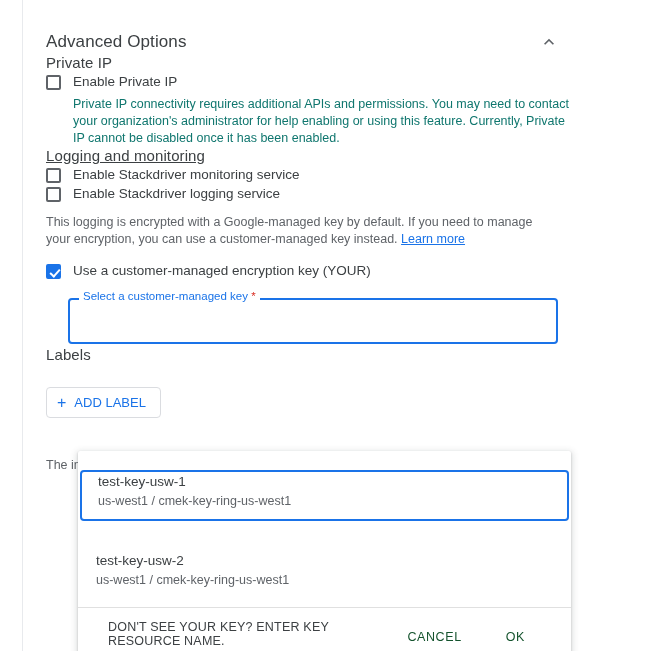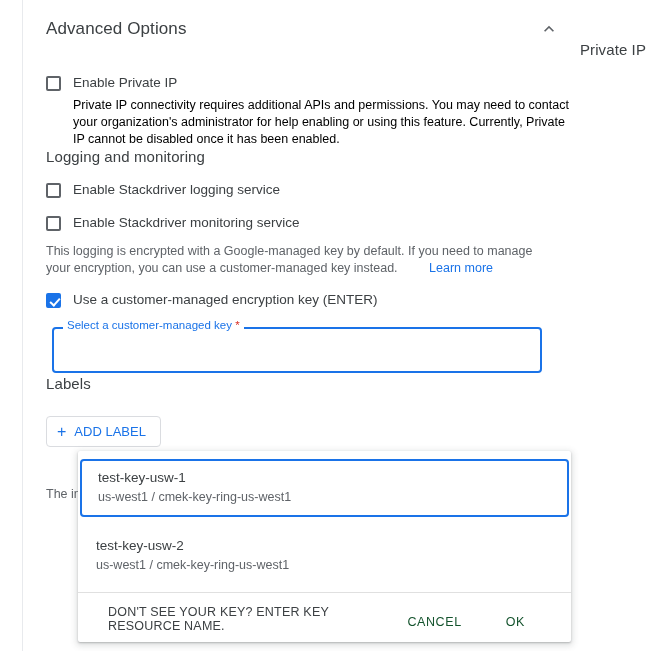--- a/index.html
+++ b/index.html
@@ -25,21 +25,21 @@
     position: absolute;
     left: 22px;
     top: 0;
     width: 1px;
     height: 651px;
     background: #e8eaed;
   }
   .content {
     position: absolute;
     left: 46px;
-    top: 3px;
+    top: 16px;
     width: 600px;
   }
   
   .section-header {
     display: flex;
     align-items: center;
     justify-content: space-between;
     padding-top: 14px;
     width: 515px;
   }
@@ -59,30 +59,30 @@
   }
   .chevron-btn svg { display: block; }
   
   h3.sub {
     font-size: 15px;
     font-weight: 500;
     color: #3c4043;
     margin: 0;
     letter-spacing: .1px;
   }
-  .mt-private { margin-top: 42px; text-align: right; }
-  .mt-logging { margin-top: 43px; }
+  .mt-private { margin-top: 42px; }
+  .mt-logging { margin-top: 43px; text-decoration: underline; }
   .mt-encryption { margin-top: 40px; }
   .mt-labels { margin-top: 30px; }
 
   
   .check-row {
     display: flex;
     align-items: flex-start;
-    margin-top: 17px;
+    margin-top: 3px;
   }
   .cb {
     width: 15px;
     height: 15px;
     border: 2px solid #5f6368;
     border-radius: 2px;
     box-sizing: border-box;
     margin-right: 12px;
     margin-top: 1px;
     flex: 0 0 auto;
@@ -105,43 +105,43 @@
     border-width: 0 2px 2px 0;
     transform: rotate(42deg);
   }
   .cb-label {
     font-size: 13.5px;
     color: #3c4043;
     line-height: 16px;
   }
   .help-text {
     font-size: 12.5px;
-    color: #000000;
+    color: #0f766e;
     line-height: 17px;
     margin-top: 6px;
     margin-left: 27px;
     width: 500px;
   }
   .body-text {
     font-size: 12.5px;
     color: #5f6368;
     line-height: 17px;
     margin-top: 12px;
     width: 505px;
   }
   .link {
     color: #1a73e8;
-    cursor: pointer;
-    margin-left: 28px;
+    text-decoration: underline;
+    cursor: pointer;
   }
   
   .select-wrap {
     position: relative;
     margin-top: 19px;
-    margin-left: 6px;
+    margin-left: 22px;
     width: 490px;
     height: 48px;
   }
   .select-box {
     position: absolute;
     left: 0;
     top: 0;
     width: 490px;
     height: 46px;
     border: 2px solid #1a73e8;
@@ -174,22 +174,22 @@
     padding-bottom: 0;
   }
   .menu-item {
     padding: 19px 18px 11px 18px;
     cursor: pointer;
     box-sizing: border-box;
   }
   .menu-item.selected {
     border: 2px solid #1a73e8;
     border-radius: 4px;
-    margin: 0 2px;
-    padding: 7px 16px 9px 16px;
+    margin: 11px 2px;
+    padding: 0 16px 9px 16px;
   }
   .menu-item .primary {
     font-size: 13.5px;
     color: #3c4043;
     line-height: 19px;
   }
   .menu-item .secondary {
     font-size: 12.5px;
     color: #5f6368;
     line-height: 18px;
@@ -280,36 +280,36 @@
     <div class="check-row">
       <div class="cb"></div>
       <div class="cb-label">Enable Private IP</div>
     </div>
     <div class="help-text">Private IP connectivity requires additional APIs and permissions. You may need to contact your organization's administrator for help enabling or using this feature. Currently, Private IP cannot be disabled once it has been enabled.</div>
 
     
     <h3 class="sub mt-logging">Logging and monitoring</h3>
     <div class="check-row">
       <div class="cb"></div>
-      <div class="cb-label">Enable Stackdriver logging service</div>
+      <div class="cb-label">Enable Stackdriver monitoring service</div>
     </div>
     <div class="check-row">
       <div class="cb"></div>
-      <div class="cb-label">Enable Stackdriver monitoring service</div>
+      <div class="cb-label">Enable Stackdriver logging service</div>
     </div>
 
     
     <div class="body-text">
       <span>This logging is encrypted with a Google-managed key by default. If you need to manage your encryption, you can use a customer-managed key instead.</span>
       <span class="link">Learn more</span>
     </div>
 
     <div class="check-row" style="margin-top:15px;">
       <div class="cb checked"></div>
-      <div class="cb-label">Use a customer-managed encryption key (ENTER)</div>
+      <div class="cb-label">Use a customer-managed encryption key (YOUR)</div>
     </div>
 
     
     <div class="select-wrap">
       <div class="select-box"></div>
       <div class="select-legend">
         <span>Select a customer-managed key</span>
         <span class="req">*</span>
       </div>
     </div>

